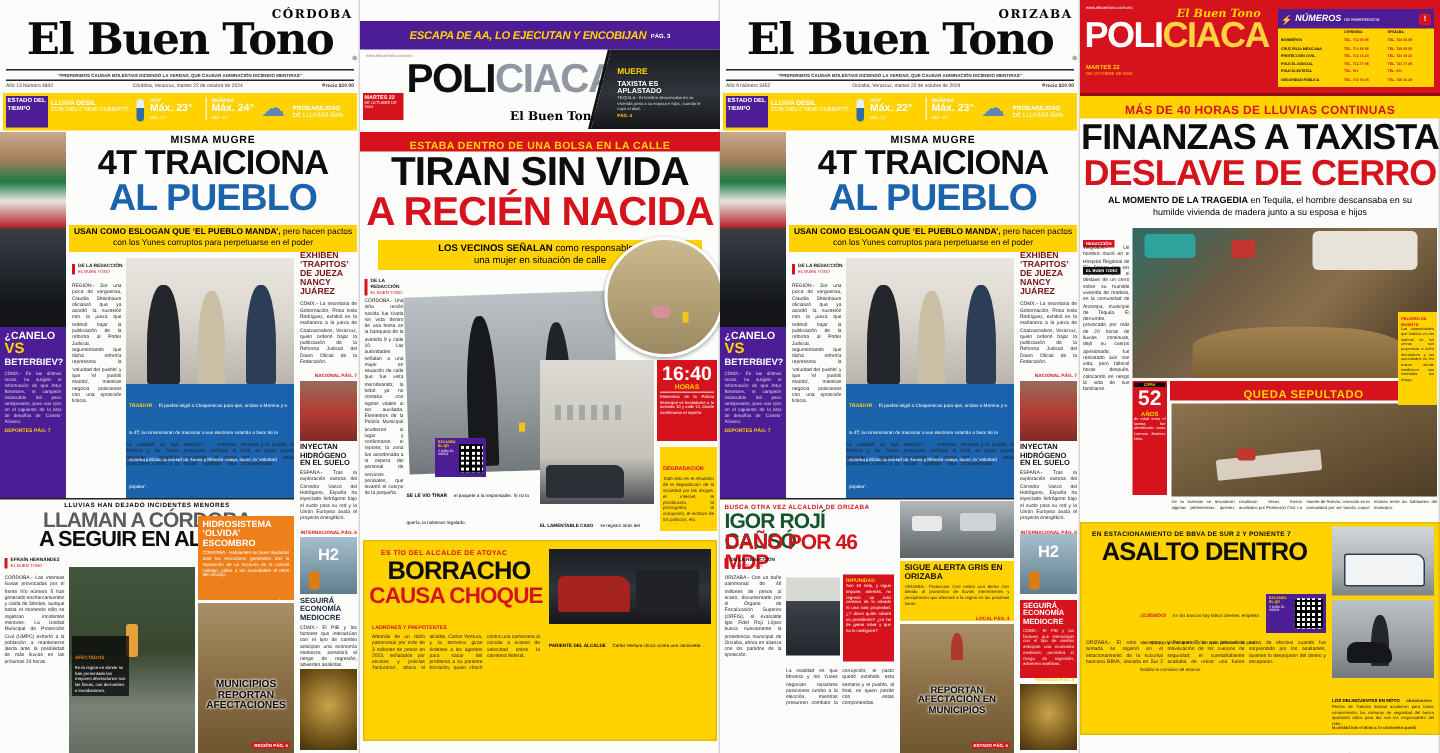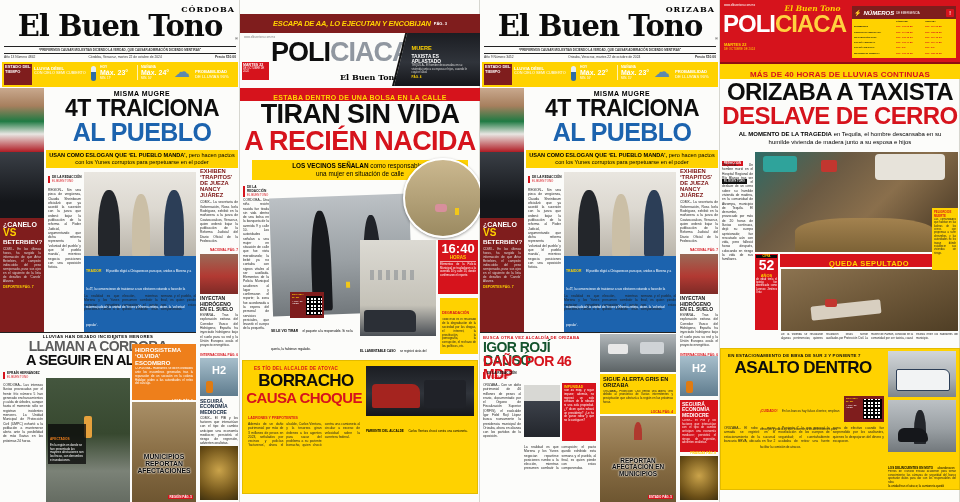--- a/index.html
+++ b/index.html
@@ -5,21 +5,21 @@
   html,body{margin:0;padding:0;background:#e9e9e5}
   #stage{position:relative;width:960px;height:502px;background:#fff;display:flex;font-family:"Liberation Sans",sans-serif;overflow:hidden}
   .paper{position:relative;width:240px;height:502px;overflow:hidden;background:#fcfcfa;box-shadow:inset -1px 0 0 #d6d6d0}
   .a{position:absolute}
   .c{text-align:center}
   .b{font-weight:bold}
   .i{font-style:italic}
   .serif{font-family:"DejaVu Serif",serif}
   .hl{font-weight:bold;letter-spacing:-0.6px;line-height:0.95;font-family:"Liberation Sans",sans-serif}
   .red{color:#d6131c}.blue{color:#1c63ae}.yel{color:#ffd200}.wht{color:#fff}.gry{color:#5c5c5c}
-  .bg-yel{background:#ffd200}.bg-red{background:#d6131c}.bg-blk{background:#7f1d1d}.bg-blue{background:#1c63ae}.bg-org{background:#ee7f1b}
+  .bg-yel{background:#ffd200}.bg-red{background:#d6131c}.bg-blk{background:#4c1d95}.bg-blue{background:#1c63ae}.bg-org{background:#ee7f1b}
   .t3{font-size:3.3px;line-height:1.3}
   .just{text-align:justify;color:#222;overflow:hidden}
   .byl{border-left:2px solid #d6131c;padding-left:2px}
   .byl .n{font-size:3.2px;font-weight:bold;color:#111;line-height:1.2}
   .byl .o{font-size:2.9px;color:#d6131c;line-height:1.2}
   .pgref{font-size:3.2px;font-weight:bold;color:#d6131c;text-align:right}
   .ph{overflow:hidden}
   .ph-canelo1{background:linear-gradient(180deg,#c9a98e 0%,#a77f5e 28%,#1f7a43 52%,#e8e6e2 72%,#b01c24 100%)}
   .ph-canelo2{background:linear-gradient(180deg,#3a3f46,#14161a 75%)}
   .ph-meeting{background:linear-gradient(180deg,#e9e6e0 0%,#dcd8d0 45%,#bab5ab 100%)}
@@ -410,21 +410,21 @@
             <span class="red b">TEL. 911</span>
           <span class="b">SEGURIDAD PÚBLICA</span>
             <span class="red b">TEL. 712 16 28</span>
             <span class="red b">TEL. 725 16 28</span>
         </div>
       </div>
     </div>
     <div class="a bg-yel c" style="left:0;top:64px;width:240px;height:15px;line-height:15px">
       <span class="red b" style="font-size:8px;letter-spacing:.2px">MÁS DE 40 HORAS DE LLUVIAS CONTINUAS</span>
     </div>
-    <div class="a c hl" style="left:0;top:81px;width:240px;font-size:24px;color:#0d0d0d">ORIZABA A TAXISTA</div>
+    <div class="a c hl" style="left:0;top:81px;width:240px;font-size:24px;color:#0d0d0d">FINANZAS A TAXISTA</div>
     <div class="a c hl red" style="left:0;top:105px;width:240px;font-size:24px">DESLAVE DE CERRO</div>
     <div class="a c" style="left:8px;top:131px;width:224px;font-size:6px;line-height:1.3">
       <span class="b">AL MOMENTO DE LA TRAGEDIA</span> <span>en Tequila, el hombre descansaba en su humilde vivienda de madera junto a su esposa e hijos</span>
     </div>
     <div class="a" style="left:2px;top:150px">
       <span class="chip">REDACCIÓN</span><br>
       <span class="chip" style="background:#0d0d0d">EL BUEN TONO</span>
     </div>
     <div class="a t3 just" style="left:2px;top:163px;width:31px;height:180px">TEQUILA.- Un hombre murió en el Hospital Regional de Río Blanco tras ser sepultado por el deslave de un cerro sobre su humilde vivienda de madera, en la comunidad de Atzompa, municipio de Tequila. El derrumbe, provocado por más de 20 horas de lluvias continuas, dejó su cuerpo aprisionado; fue rescatado aún con vida, pero falleció horas después, colocando en riesgo la vida de sus familiares.</div>
     <div class="a ph ph-room" style="left:35px;top:152px;width:203px;height:100px">

